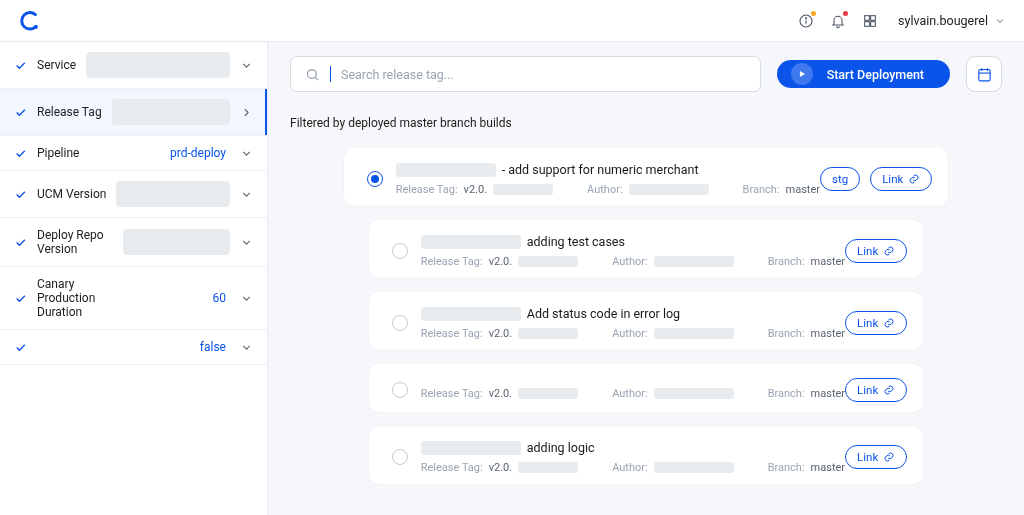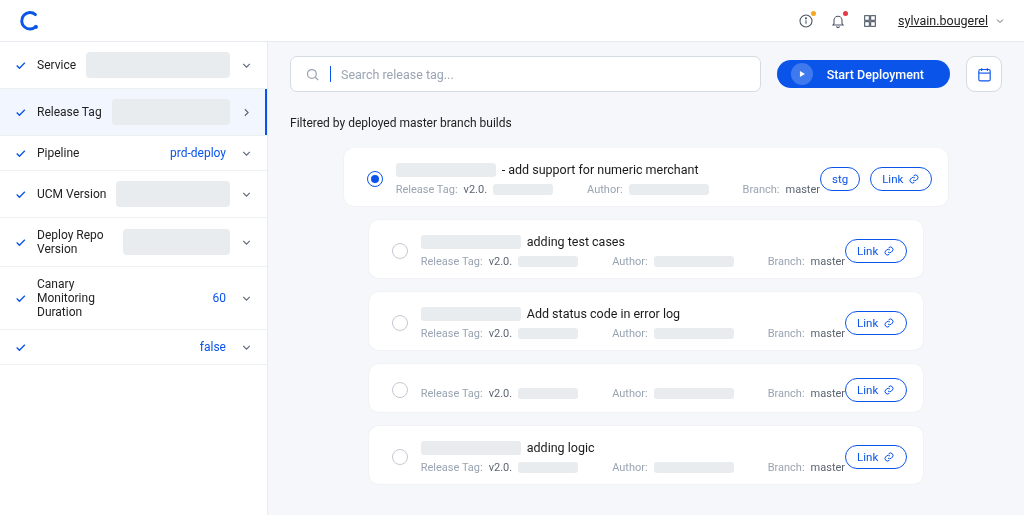--- a/index.html
+++ b/index.html
@@ -8,21 +8,21 @@
 
   
   .topbar { height: 42px; display: flex; align-items: center; padding: 0 18px; border-bottom: 1px solid #e7eaee; }
   .logo { width: 22px; height: 22px; }
   .top-spacer { flex: 1; }
   .top-icons { display: flex; align-items: center; gap: 16px; }
   .top-icon-wrap { position: relative; display: flex; }
   .dot { position: absolute; top: -2px; right: -2px; width: 5px; height: 5px; border-radius: 50%; }
   .dot-yellow { background: #f5a623; }
   .dot-red { background: #e63946; }
-  .user { display: flex; align-items: center; gap: 6px; font-size: 12.5px; color: #222; margin-left: 4px; text-decoration: underline; }
+  .user { display: flex; align-items: center; gap: 6px; font-size: 12.5px; color: #222; margin-left: 4px; }
 
   
   .body { flex: 1; display: flex; overflow: hidden; }
 
   
   .sidebar { width: 268px; border-right: 1px solid #e7eaee; background: #fff; display: flex; flex-direction: column; overflow: hidden; }
   .sb-header { padding: 13px 16px 12px 16px; border-bottom: 1px solid #e7eaee; }
   .sb-title { font-weight: 600; font-size: 13px; color: #111; }
   .sb-subtitle { font-size: 11px; color: #666; margin-top: 3px; }
   .sb-list { flex: 1; overflow-y: auto; }
@@ -187,21 +187,21 @@
                 <polyline points="6 9 12 15 18 9"></polyline>
               </svg>
             </span>
           </div>
           <div class="sb-item">
             <span class="sb-check">
               <svg width="13" height="13" viewBox="0 0 24 24" fill="none" stroke="#0a54ea" stroke-width="2.5">
                 <polyline points="5 12 10 17 20 7"></polyline>
               </svg>
             </span>
-            <span class="sb-label" style="max-width:76px;">Canary Monitoring Duration</span>
+            <span class="sb-label" style="max-width:76px;">Canary Production Duration</span>
             <span class="sb-mid"></span>
             <span class="sb-value ">60</span>
             <span class="sb-chevron">
               <svg width="13" height="13" viewBox="0 0 24 24" fill="none" stroke="#5b6572" stroke-width="2">
                 <polyline points="6 9 12 15 18 9"></polyline>
               </svg>
             </span>
           </div>
           <div class="sb-item">
             <span class="sb-check">

